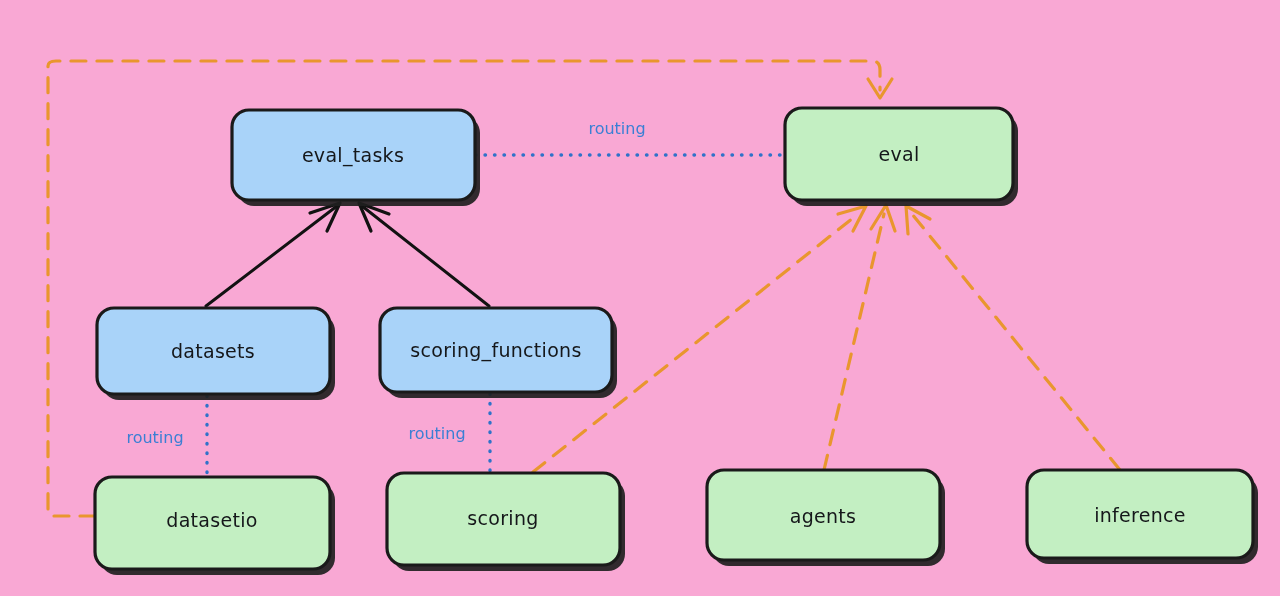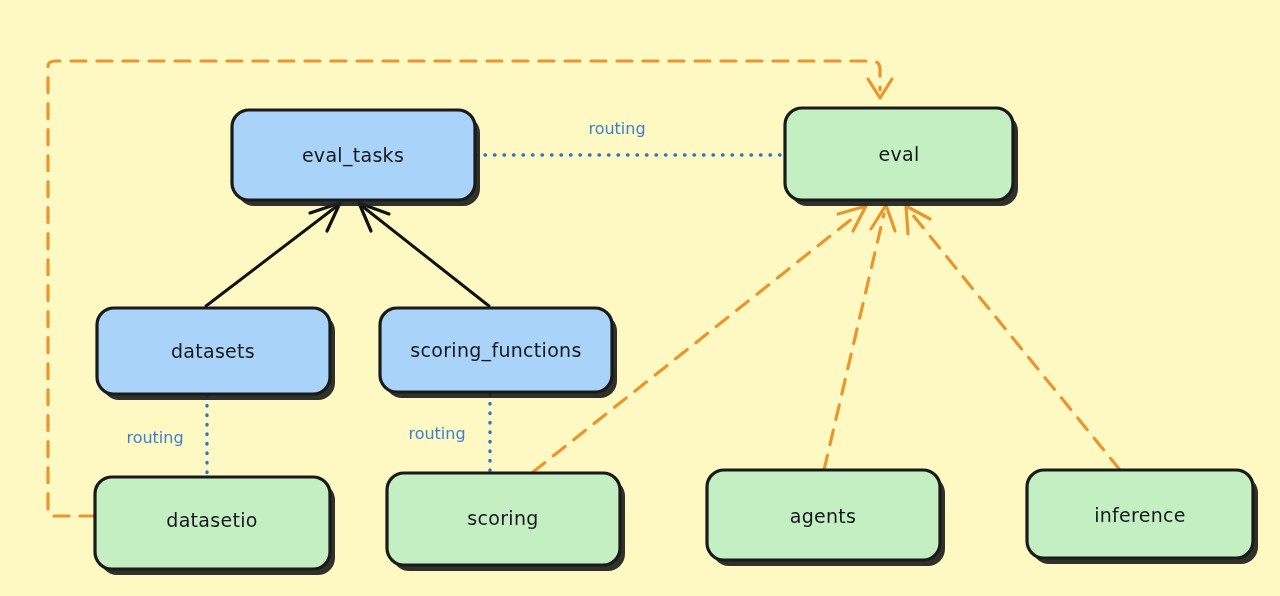--- a/index.html
+++ b/index.html
@@ -8,21 +8,21 @@
     padding: 0;
     background: #ffffff;
   }
   body {
     font-family: "DejaVu Sans", sans-serif;
   }
   #canvas-wrap {
     position: relative;
     width: 1280px;
     height: 596px;
-    background: #fef9c3;
+    background: #f9a8d4;
     overflow: hidden;
   }
   svg#diagram {
     position: absolute;
     left: 0;
     top: 0;
     width: 1280px;
     height: 596px;
   }
   .node-shape {

